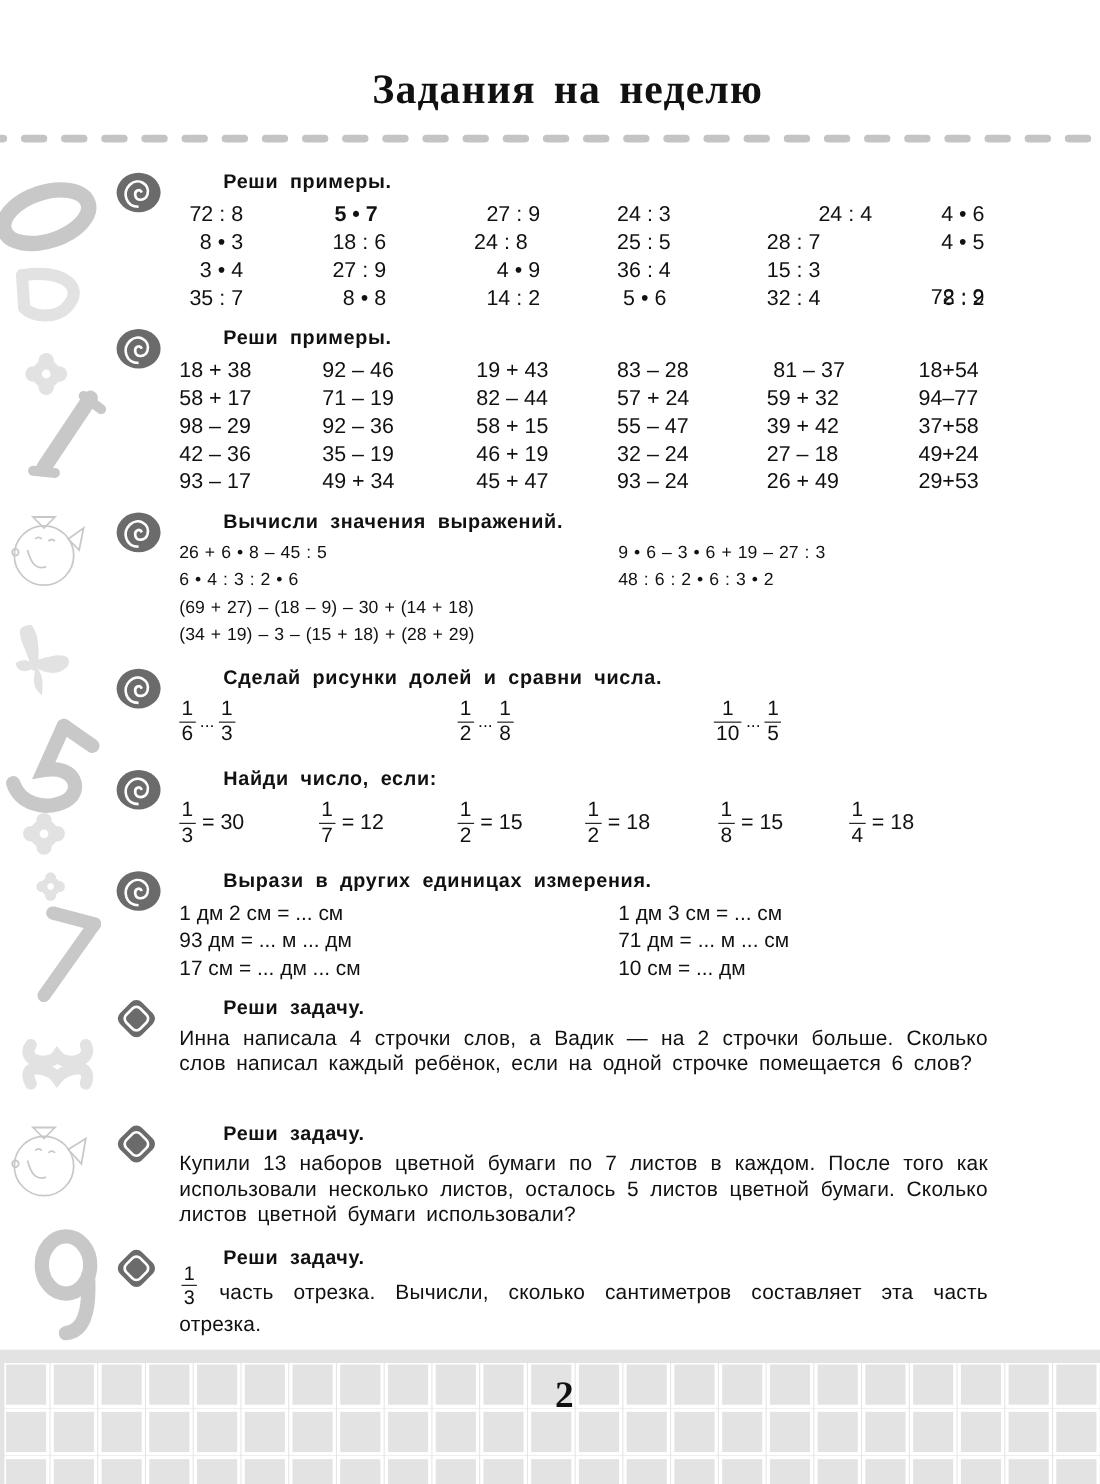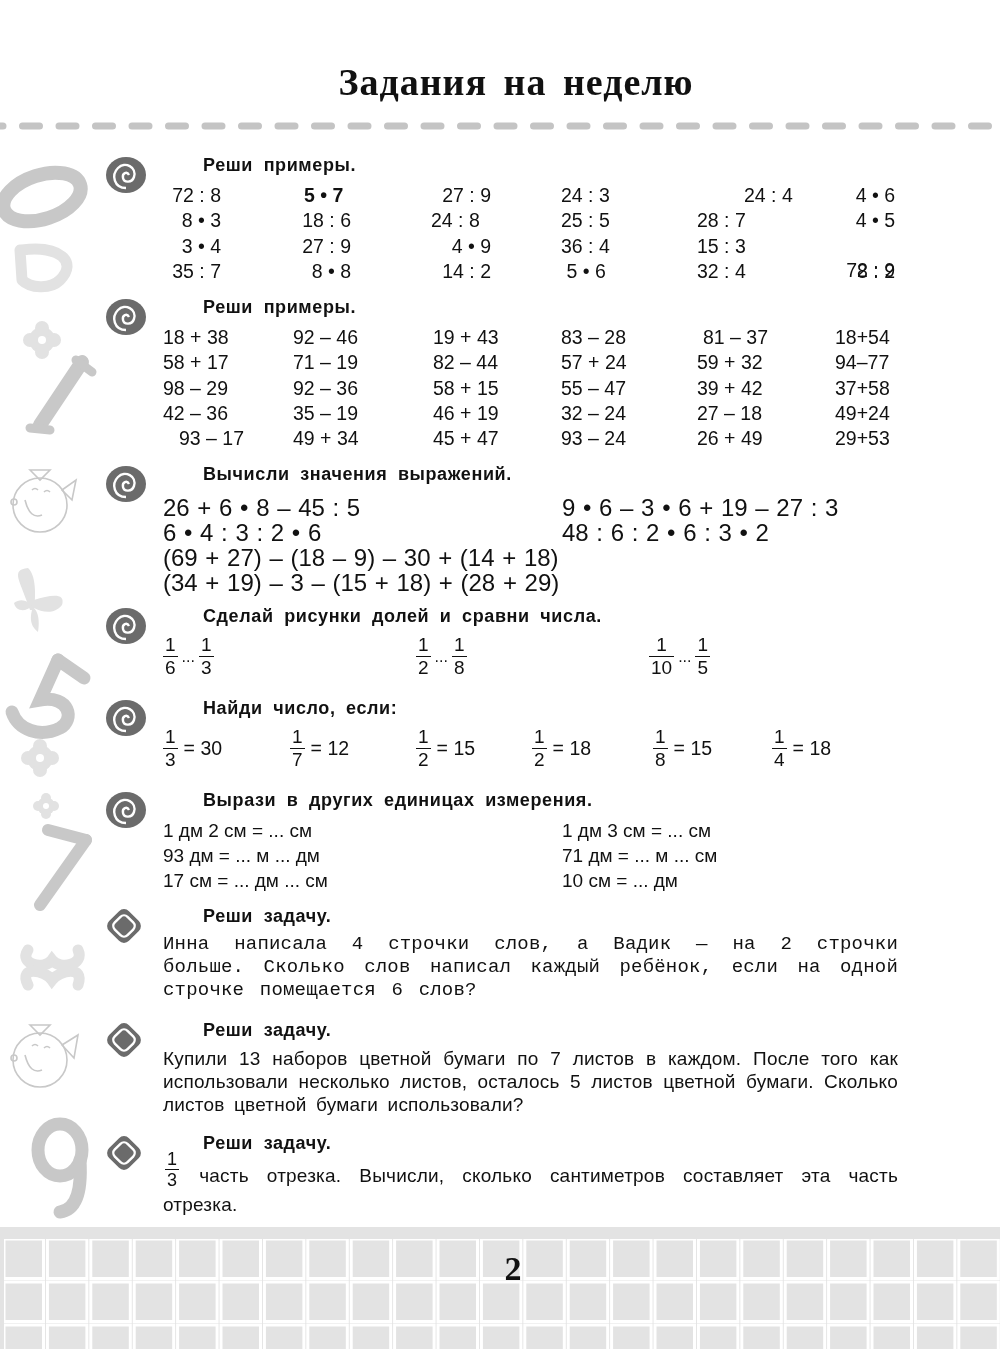--- a/index.html
+++ b/index.html
@@ -17,21 +17,21 @@
 
   .task { position: absolute; left: 100px; width: 820px; }
   .task-icon { position: absolute; left: 0; top: -2px; width: 48px; height: 44px; }
   .task-title {
     position: absolute; left: 63px; top: 0; font-weight: bold; font-size: 18px; letter-spacing: 0.6px;
     word-spacing: 5px; white-space: nowrap; margin-left: 40px;
   }
   .grid6 { position: absolute; left: 63px; font-size: 19.5px; line-height: 25.3px; }
   .grid6 .cell { position: absolute; white-space: pre; }
 
-  .expr { position: absolute; font-size: 24px; white-space: nowrap; word-spacing: 1px; }
+  .expr { position: absolute; font-size: 16px; white-space: nowrap; word-spacing: 1px; }
 
   .frac { display: inline-block; vertical-align: middle; text-align: center; font-size: 19px; line-height: 22px; }
   .frac .num { display: block; padding: 0 2px; border-bottom: 1.5px solid #111; }
   .frac .den { display: block; padding: 0 2px; }
   .fr-item { position: absolute; white-space: nowrap; font-size: 19.5px; }
   .fr-item .dots { display: inline-block; vertical-align: middle; margin: 0 4px; font-size: 16px; }
   .fr-item .eq { display: inline-block; vertical-align: middle; margin-left: 6px; }
 
   .unit { position: absolute; font-size: 19px; white-space: nowrap; }
 
@@ -171,21 +171,21 @@
   <svg class="task-icon" viewBox="0 0 48 44">
     <ellipse cx="26" cy="22" rx="20" ry="18" fill="#6b6b6b"></ellipse>
     <path d="M26 35 C 14 35, 11 22, 18 15 C 25 8, 37 14, 34 24 C 32 30, 24 30, 23 25 C 22 20, 27 18, 29 22" fill="none" stroke="#fff" stroke-width="2.4"></path>
   </svg>
   <div class="task-title">Реши примеры.</div>
   <div class="grid6" style="top:28px;" id="grid-t1">
       <div class="cell" style="top: 0px; left: 0px;">18 + 38</div>
       <div class="cell" style="top: 25.3px; left: 0px;">58 + 17</div>
       <div class="cell" style="top: 50.6px; left: 0px;">98 – 29</div>
       <div class="cell" style="top: 75.9px; left: 0px;">42 – 36</div>
-      <div class="cell" style="top: 101.2px; left: 16px; text-align: center;">93 – 17</div>
+      <div class="cell" style="top: 101.2px; left: 0px; text-align: center;">93 – 17</div>
       <div class="cell" style="top: 0px; left: 130px;">92 – 46</div>
       <div class="cell" style="top: 25.3px; left: 130px;">71 – 19</div>
       <div class="cell" style="top: 50.6px; left: 130px;">92 – 36</div>
       <div class="cell" style="top: 75.9px; left: 130px;">35 – 19</div>
       <div class="cell" style="top: 101.2px; left: 130px;">49 + 34</div>
       <div class="cell" style="top: 0px; left: 270px;">19 + 43</div>
       <div class="cell" style="top: 25.3px; left: 270px;">82 – 44</div>
       <div class="cell" style="top: 50.6px; left: 270px;">58 + 15</div>
       <div class="cell" style="top: 75.9px; left: 270px;">46 + 19</div>
       <div class="cell" style="top: 101.2px; left: 270px;">45 + 47</div>
@@ -267,21 +267,21 @@
   <div class="unit" style="left:462px; top:55px;">71 дм = ... м ... см</div>
   <div class="unit" style="left:462px; top:80px;">10 см = ... дм</div>
 </section>
 
 <section class="task" style="top:906px;">
   <svg class="task-icon" viewBox="0 0 48 44">
     <rect x="10" y="8" width="28" height="28" rx="7" transform="rotate(45 24 22)" fill="#6b6b6b"></rect>
     <rect x="15" y="13" width="18" height="18" rx="5" transform="rotate(45 24 22)" fill="none" stroke="#fff" stroke-width="2.4"></rect>
   </svg>
   <div class="task-title">Реши задачу.</div>
-  <p class="problem" style="top:27px;font-family:Liberation Mono, monospace;">Инна написала 4 строчки слов, а Вадик — на 2 строчки больше. Сколько слов написал каждый ребёнок, если на одной строчке помещается 6 слов?</p>
+  <p class="problem" style="top:27px;">Инна написала 4 строчки слов, а Вадик — на 2 строчки больше. Сколько слов написал каждый ребёнок, если на одной строчке помещается 6 слов?</p>
 </section>
 
 <section class="task" style="top:1020px;">
   <svg class="task-icon" viewBox="0 0 48 44">
     <rect x="10" y="8" width="28" height="28" rx="7" transform="rotate(45 24 22)" fill="#6b6b6b"></rect>
     <rect x="15" y="13" width="18" height="18" rx="5" transform="rotate(45 24 22)" fill="none" stroke="#fff" stroke-width="2.4"></rect>
   </svg>
   <div class="task-title">Реши задачу.</div>
   <p class="problem" style="top:27px;">Купили 13 наборов цветной бумаги по 7 листов в каждом. После того как использовали несколько листов, осталось 5 листов цветной бумаги. Сколько листов цветной бумаги использовали?</p>
 </section>

